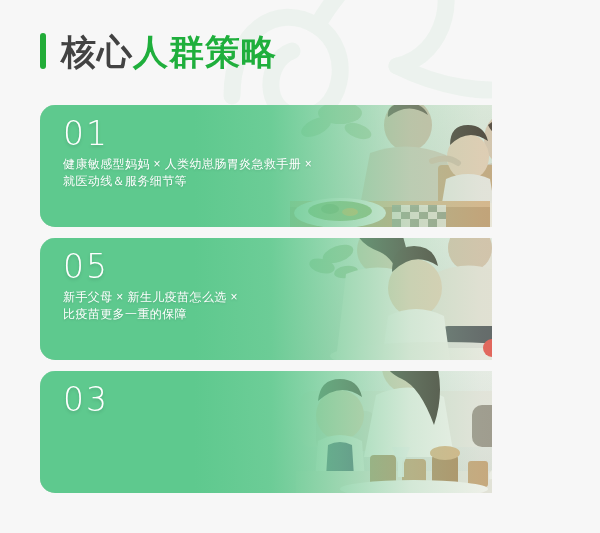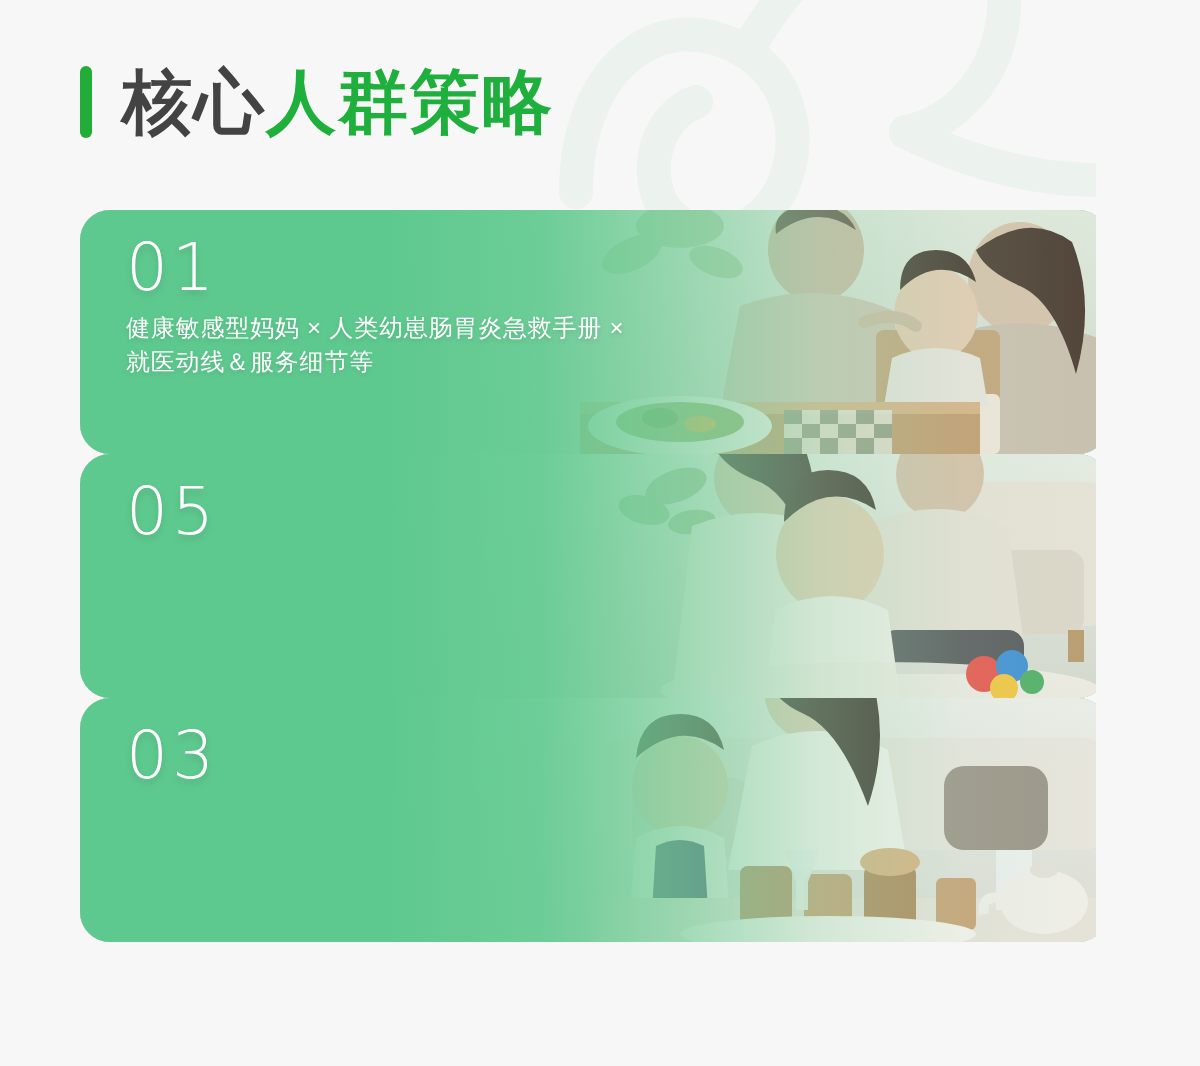--- a/index.html
+++ b/index.html
@@ -4,21 +4,21 @@
 <style>
   * { margin:0; padding:0; box-sizing:border-box; }
   html,body{
     width:600px; height:533px;
     background:#f7f7f7;
     font-family:"Liberation Sans","DejaVu Sans",sans-serif;
     overflow:hidden;
   }
   #page{
     position:relative;
-    width:548px; height:533px;
+    width:492px; height:533px;
     background:#f7f7f7;
     overflow:hidden;
   }
 
   
   .watermark{
     position:absolute;
     top:-54px; right:-30px;
     width:300px; height:190px;
     pointer-events:none;
@@ -54,21 +54,21 @@
     position:absolute;
     left:40px; top:105px;
     width:514px;
   }
   .card{
     position:relative;
     width:514px;
     height:122px;
     border-radius:15px;
     overflow:hidden;
-    margin-bottom:0;
+    margin-bottom:11px;
     background:#6ccb95;
   }
   .card:last-child{ margin-bottom:0;padding-left:26px; }
 
   .card-photo{
     position:absolute;
     inset:0;
     overflow:hidden;
   }
   .card-photo svg{ width:100%; height:100%; display:block; }
@@ -253,20 +253,22 @@
             <circle cx="452" cy="110" r="9" fill="#e7534a"></circle>
             <circle cx="466" cy="106" r="8" fill="#3d8fd4"></circle>
             <circle cx="462" cy="117" r="7" fill="#f2c53d"></circle>
             <circle cx="476" cy="114" r="6" fill="#4fae62"></circle>
           </g>
         </svg>
       </div>
       <div class="card-overlay"></div>
       <div class="card-body">
         <div class="card-number">05</div>
+        <div class="card-text">新手父母 × 新生儿疫苗怎么选 ×
+比疫苗更多一重的保障</div>
       </div>
     </div>
 
     <div class="card">
       <div class="card-photo">
         <svg viewBox="0 0 514 122" preserveAspectRatio="xMidYMid slice">
           <defs>
             <linearGradient id="p3bg" x1="0" y1="0" x2="0" y2="1">
               <stop offset="0" stop-color="#eceee8"></stop>
                 <stop offset="1" stop-color="#dcdcd4"></stop>

